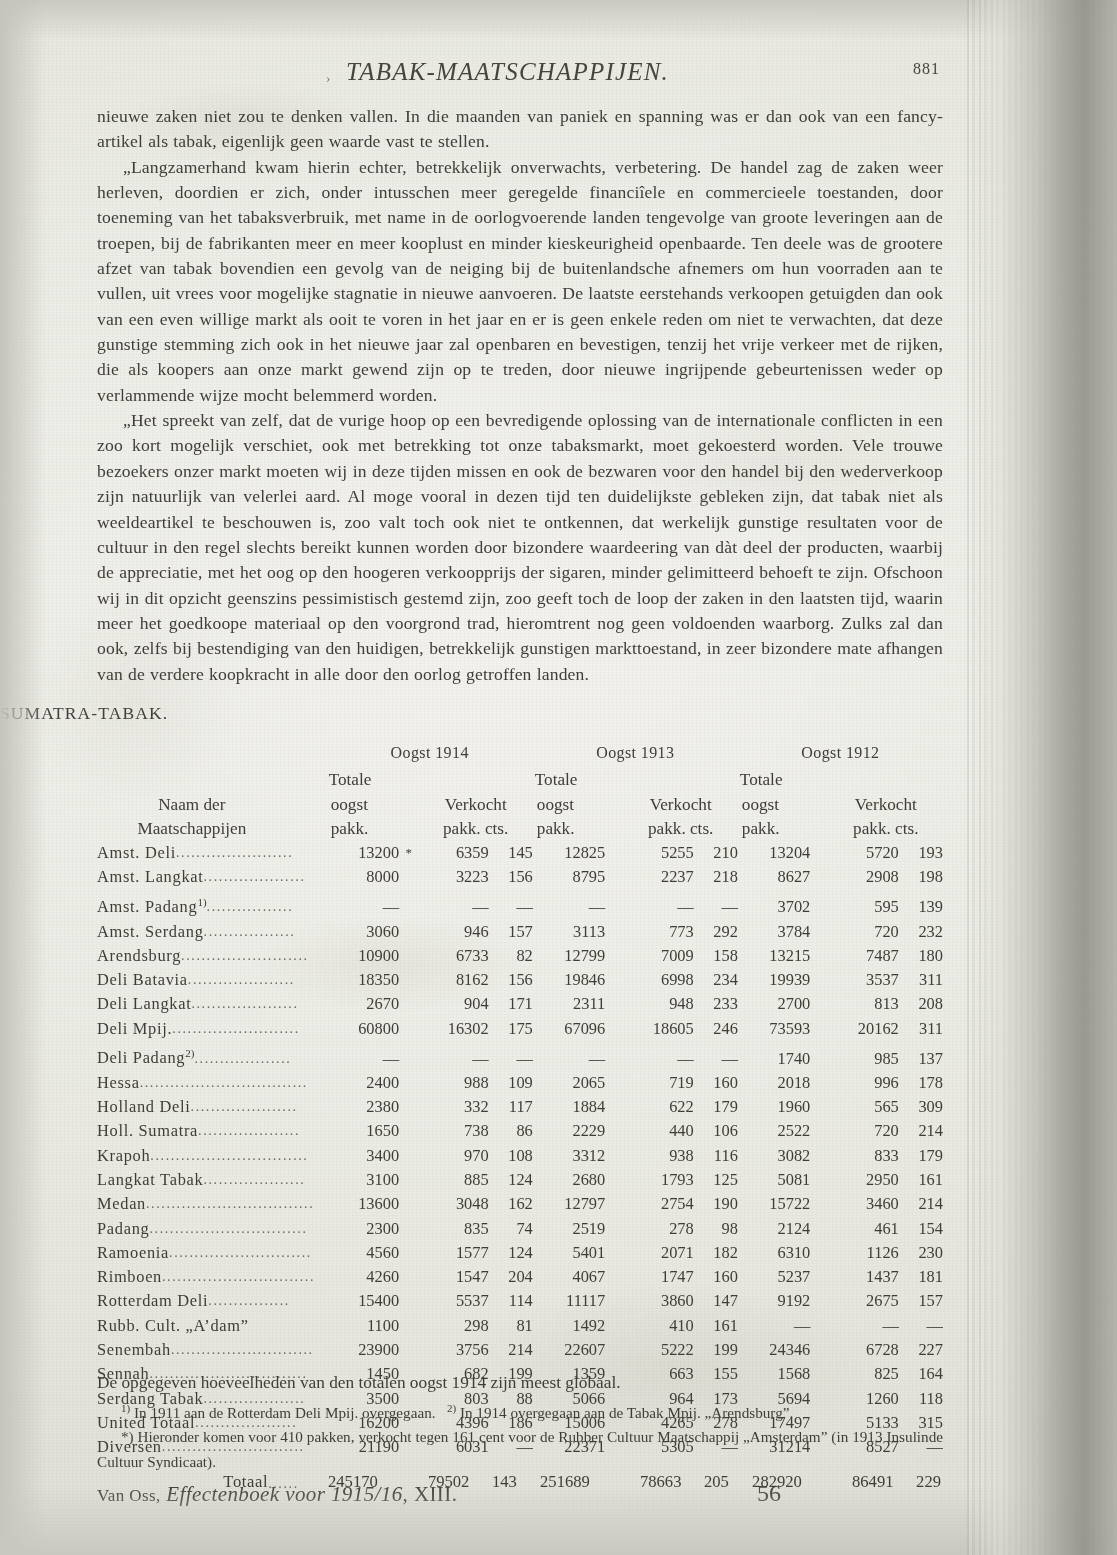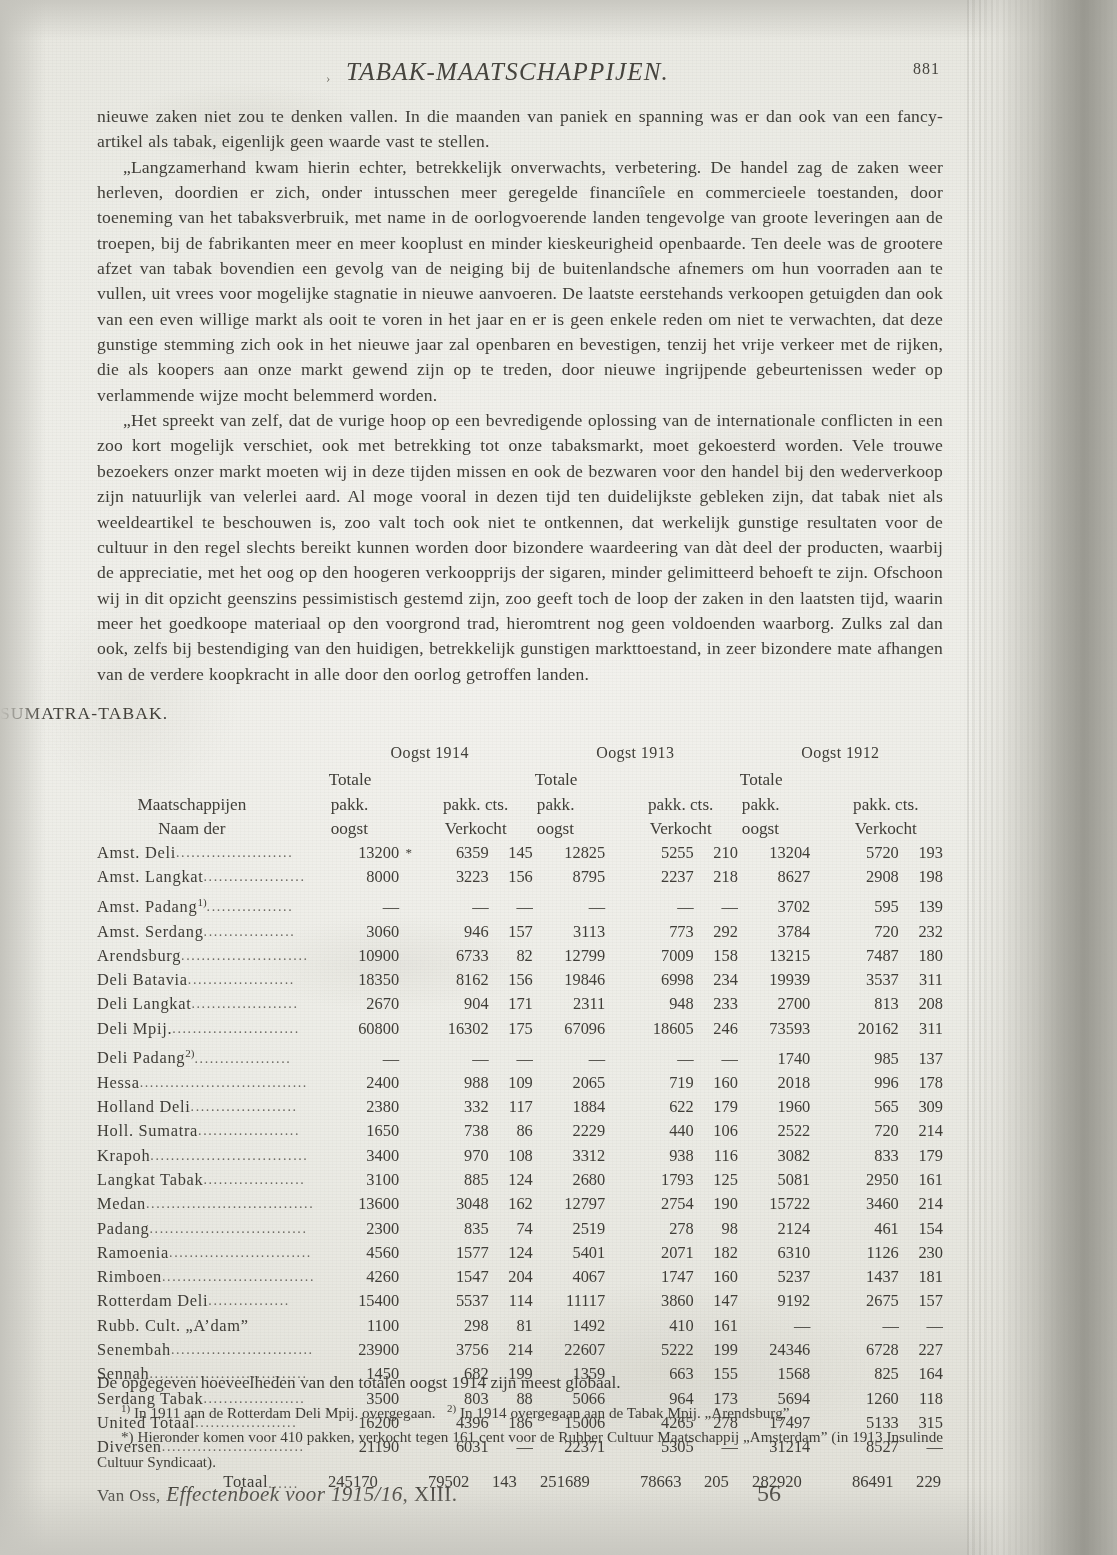--- a/index.html
+++ b/index.html
@@ -224,42 +224,42 @@
               <td style="text-align:left;padding-left:2px">Totale</td>
               <td></td>
               <td></td>
               <td></td>
               <td style="text-align:left;padding-left:2px">Totale</td>
               <td></td>
               <td></td>
               <td></td>
             </tr>
             <tr class="colh">
+              <td style="text-align:center;padding-right:40px">Naam der</td>
+              <td style="text-align:left;padding-left:4px">oogst</td>
+              <td></td>
+              <td colspan="2" style="text-align:center">Verkocht</td>
+              <td style="text-align:left;padding-left:4px">oogst</td>
+              <td></td>
+              <td colspan="2" style="text-align:center">Verkocht</td>
+              <td style="text-align:left;padding-left:4px">oogst</td>
+              <td></td>
+              <td colspan="2" style="text-align:center">Verkocht</td>
+            </tr>
+            <tr class="colh">
               <td style="text-align:center;padding-right:40px">Maatschappijen</td>
               <td style="text-align:left;padding-left:4px">pakk.</td>
               <td></td>
               <td colspan="2" style="text-align:center">pakk. cts.</td>
               <td style="text-align:left;padding-left:4px">pakk.</td>
               <td></td>
               <td colspan="2" style="text-align:center">pakk. cts.</td>
               <td style="text-align:left;padding-left:4px">pakk.</td>
               <td></td>
               <td colspan="2" style="text-align:center">pakk. cts.</td>
-            </tr>
-            <tr class="colh">
-              <td style="text-align:center;padding-right:40px">Naam der</td>
-              <td style="text-align:left;padding-left:4px">oogst</td>
-              <td></td>
-              <td colspan="2" style="text-align:center">Verkocht</td>
-              <td style="text-align:left;padding-left:4px">oogst</td>
-              <td></td>
-              <td colspan="2" style="text-align:center">Verkocht</td>
-              <td style="text-align:left;padding-left:4px">oogst</td>
-              <td></td>
-              <td colspan="2" style="text-align:center">Verkocht</td>
             </tr>
           </tbody>
         <tbody id="table-body">
             <tr>
               <td class="name"><span class="nm">Amst.  Deli</span><span class="leader"> .......................</span></td>
               <td class="num">13200</td>
               <td style="text-align: center; font-size: 13px;">*</td>
               <td class="num">6359</td>
               <td class="ct">145</td>
               <td class="num">12825</td>

